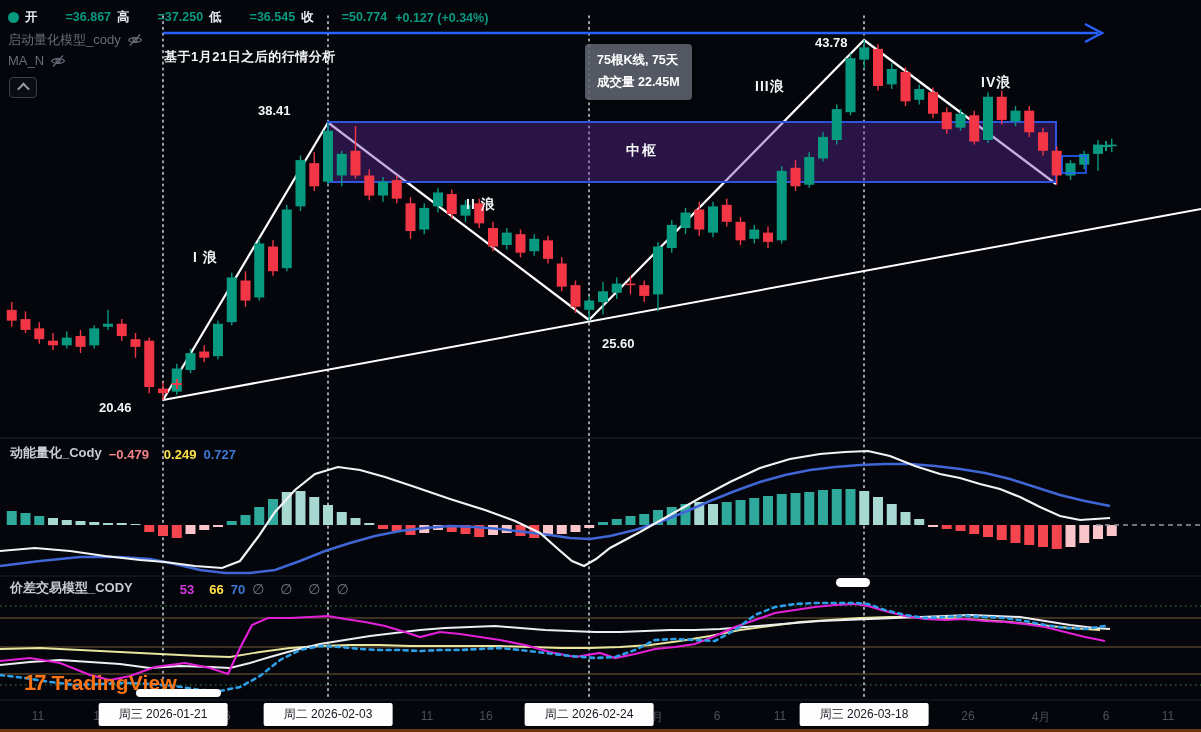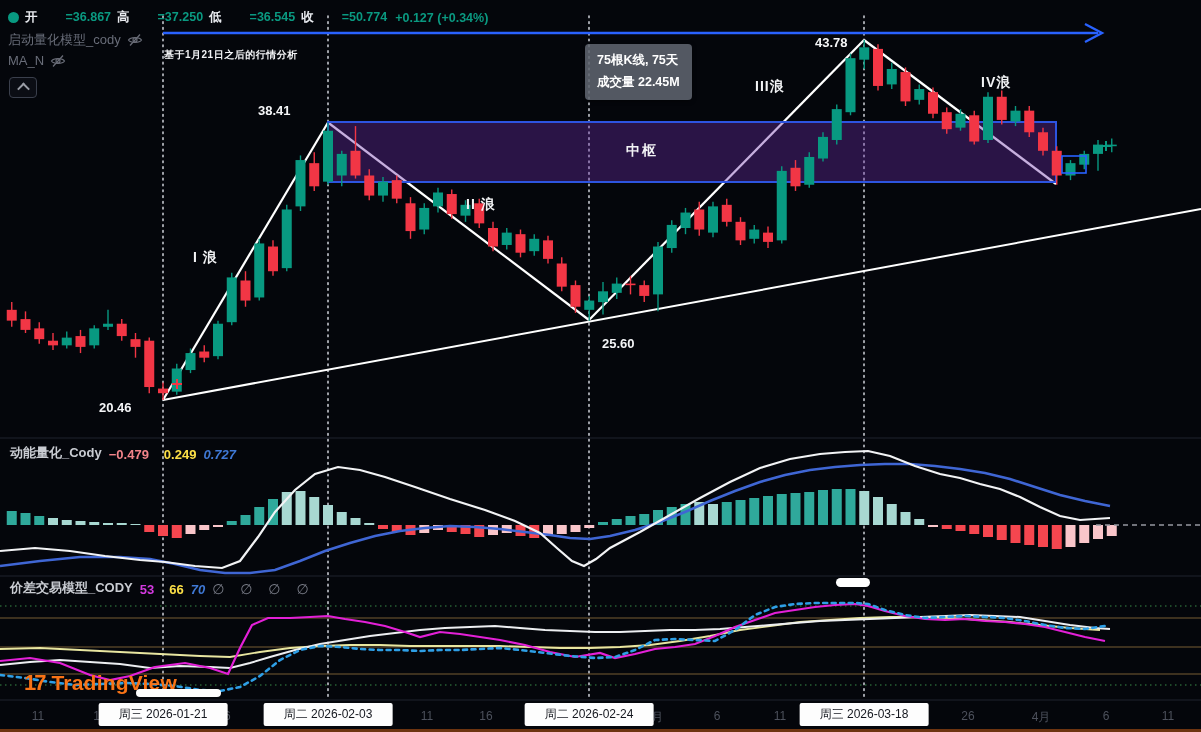--- a/index.html
+++ b/index.html
@@ -13,30 +13,30 @@
   .ohlc b{color:#e8eaef;font-weight:bold;}
   .ohlc .v{color:#0a9981;font-weight:bold;margin-left:28px;}
   .chg{color:#0a9981;font-weight:bold;margin-left:2px;}
   .muted{color:#696d79;font-size:13px;}
   .eyebtn{display:inline-flex;align-items:center;cursor:pointer;}
   .collapse-btn{width:26px;height:19px;border:1px solid #3a3f4c;border-radius:4px;display:flex;
       align-items:center;justify-content:center;cursor:pointer;background:rgba(16,19,26,.6);}
   .collapse-btn .chev{width:7px;height:7px;border-left:2px solid #9a9da6;border-top:2px solid #9a9da6;
       transform:rotate(45deg) translate(1px,1px);}
   
-  .note{color:#f2f3f5;font-weight:bold;font-size:10px;letter-spacing:.5px;}
+  .note{color:#f2f3f5;font-weight:bold;font-size:13px;letter-spacing:.5px;}
   .wave{color:#f2f3f5;font-weight:bold;font-size:14px;letter-spacing:1px;}
   .pricelab{color:#f4f5f7;font-weight:bold;font-size:13px;}
   .pivot{color:#f2f3f5;font-weight:bold;font-size:14px;letter-spacing:2px;}
   .tooltip{background:rgba(94,100,110,.88);border-radius:4px;padding:6px 12px;color:#fff;
       font-size:12.5px;font-weight:bold;line-height:1.75;text-align:left;box-shadow:0 1px 4px rgba(0,0,0,.5);}
   
   .p-legend{display:flex;align-items:flex-end;gap:7px;font-size:13px;color:#cdd0d6;font-weight:bold;white-space:nowrap;}
   .p-legend .t{color:#c9ccd2;}
-  .vmag{color:#d33ae0;}.vwhite{color:#fde047;margin-left:8px;}.vblue{color:#3f78d4;font-style:italic;}.vpink{color:#f2848a;}
+  .vmag{color:#d33ae0;margin-left:40px;}.vwhite{color:#fde047;margin-left:8px;}.vblue{color:#3f78d4;}.vpink{color:#f2848a;}
   .vempty{color:#787b86;font-weight:normal;font-size:14px;letter-spacing:6px;}
   
   .logo{display:flex;align-items:center;gap:7px;color:#f97316;}
   .logo-mark{font-weight:bold;font-size:22px;letter-spacing:-2px;}
   .logo-text{font-weight:bold;font-size:21px;letter-spacing:.2px;}
   .logo-pill{position:absolute;left:136px;top:689px;width:85px;height:8px;border-radius:4px;background:#fdfdfd;}
   
   .tick{position:absolute;transform:translateX(-50%);color:#4d515c;font-size:12px;top:709px;}
   .datebox{position:absolute;transform:translateX(-50%);top:703px;background:#fdfdfd;color:#14171e;
       font-size:12px;padding:3px 20px;border-radius:2px;white-space:nowrap;}

